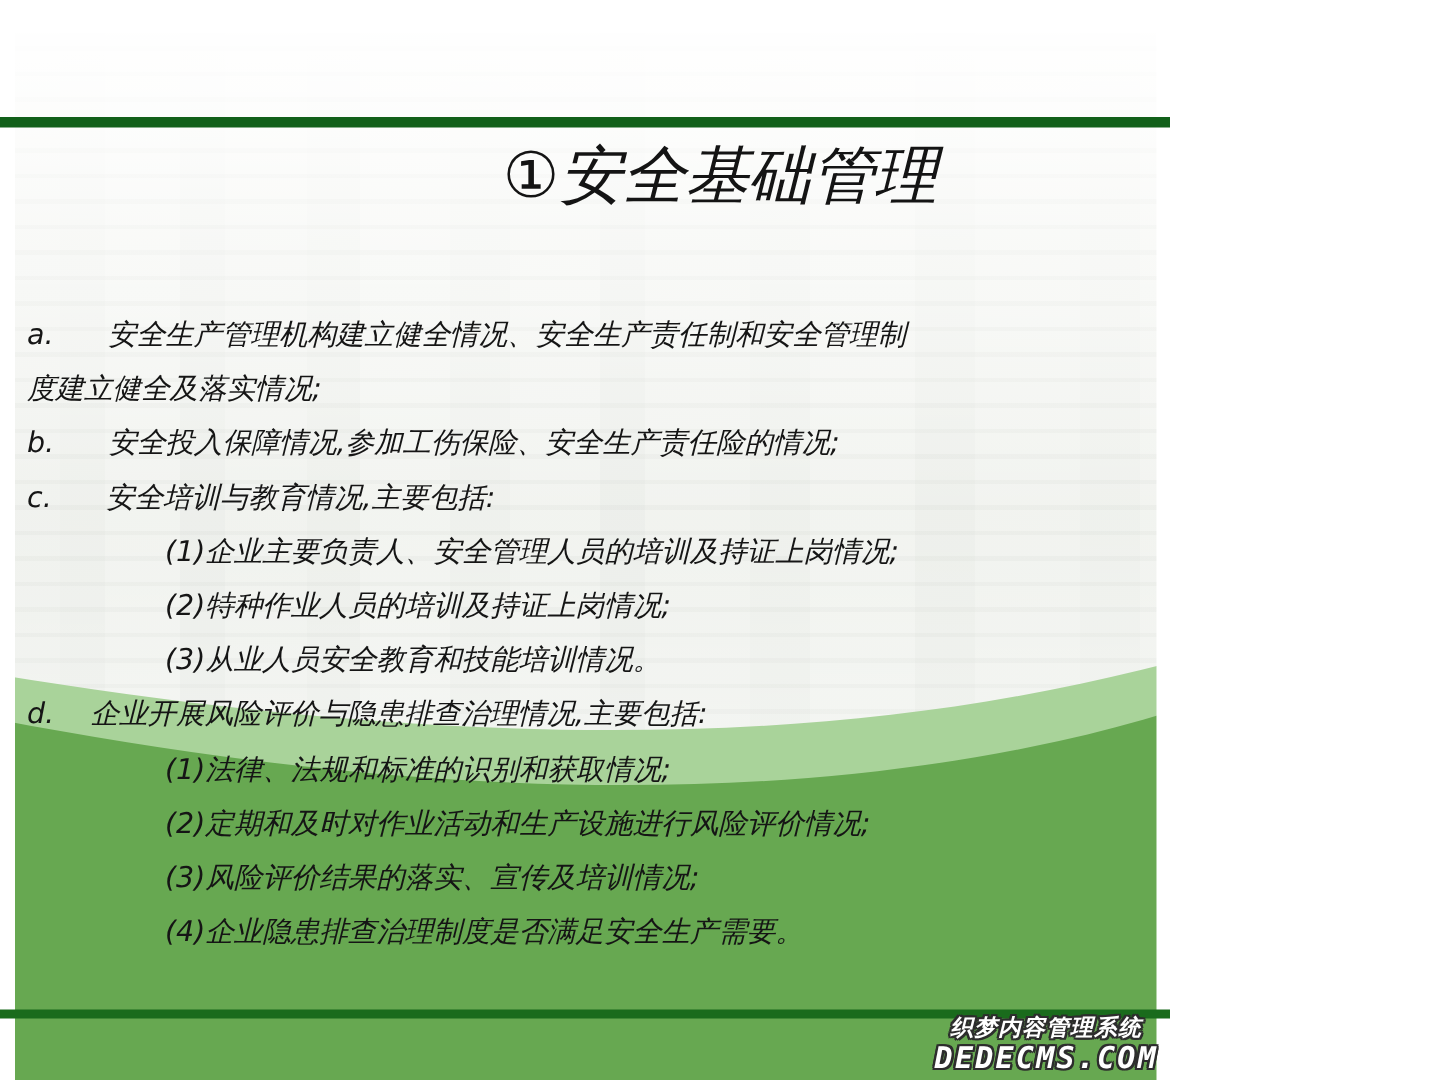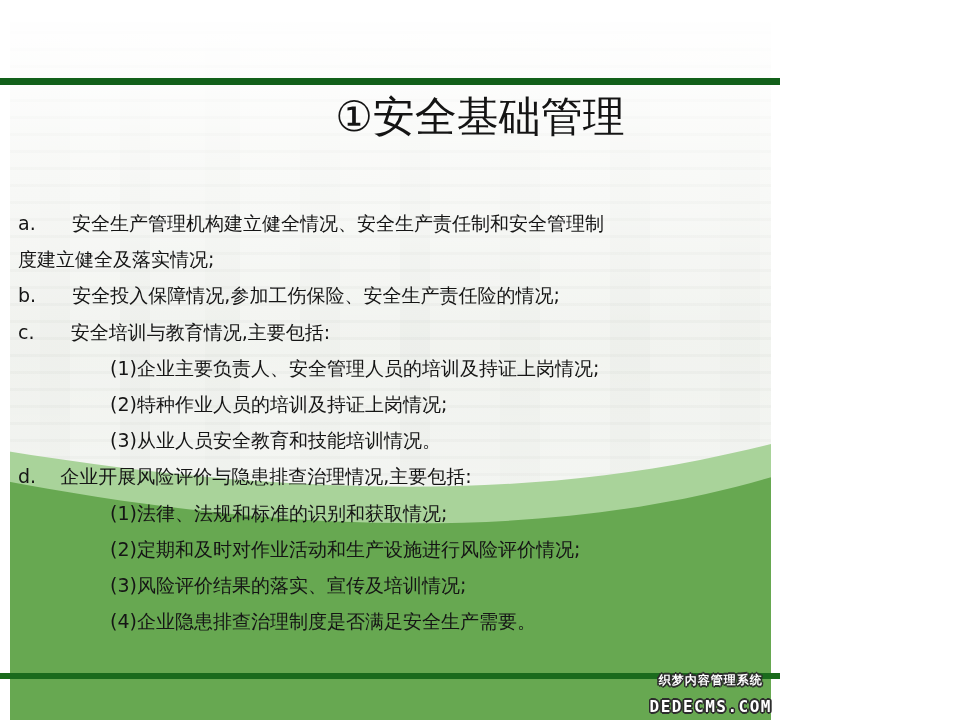--- a/index.html
+++ b/index.html
@@ -13,20 +13,21 @@
     overflow: hidden;
     font-family: "Liberation Sans", "DejaVu Sans", sans-serif;
   }
 
   #slide {
     position: relative;
     width: 780px;
     height: 720px;
     background: #ffffff;
     overflow: hidden;
+    font-style: italic;
   }
 
   
   .photo-bg {
     position: absolute;
     left: 0;
     top: 0;
     width: 960px;
     height: 720px;
     background:
@@ -149,44 +150,44 @@
   .watermark {
     position: absolute;
     right: 8px;
     bottom: 4px;
     text-align: center;
     line-height: 1.05;
     pointer-events: none;
   }
   .wm-cn {
     font-family: "DejaVu Sans", "Liberation Sans", sans-serif;
-    font-size: 12px;
+    font-size: 15px;
     font-weight: bold;
     color: #ffffff;
     letter-spacing: 1px;
     text-shadow:
       -1.4px -1.4px 0 #2d2d2d,  1.4px -1.4px 0 #2d2d2d,
       -1.4px  1.4px 0 #2d2d2d,  1.4px  1.4px 0 #2d2d2d,
        0 -1.6px 0 #2d2d2d, 0 1.6px 0 #2d2d2d,
       -1.6px 0 0 #2d2d2d, 1.6px 0 0 #2d2d2d;
     white-space: nowrap;
   }
   .wm-en {
     font-family: "DejaVu Sans Mono", "Liberation Mono", monospace;
-    font-size: 16px;
+    font-size: 20px;
     font-weight: bold;
     color: #ffffff;
     letter-spacing: 1.5px;
     text-shadow:
       -1.4px -1.4px 0 #2d2d2d,  1.4px -1.4px 0 #2d2d2d,
       -1.4px  1.4px 0 #2d2d2d,  1.4px  1.4px 0 #2d2d2d,
        0 -1.6px 0 #2d2d2d, 0 1.6px 0 #2d2d2d,
       -1.6px 0 0 #2d2d2d, 1.6px 0 0 #2d2d2d;
     white-space: nowrap;
-    margin-top: 13px;
+    margin-top: 1px;
   }
 </style>
 </head>
 <body>
 
 <div id="slide">
 
   <div class="photo-bg"></div>
 
   <div class="green-shapes">

